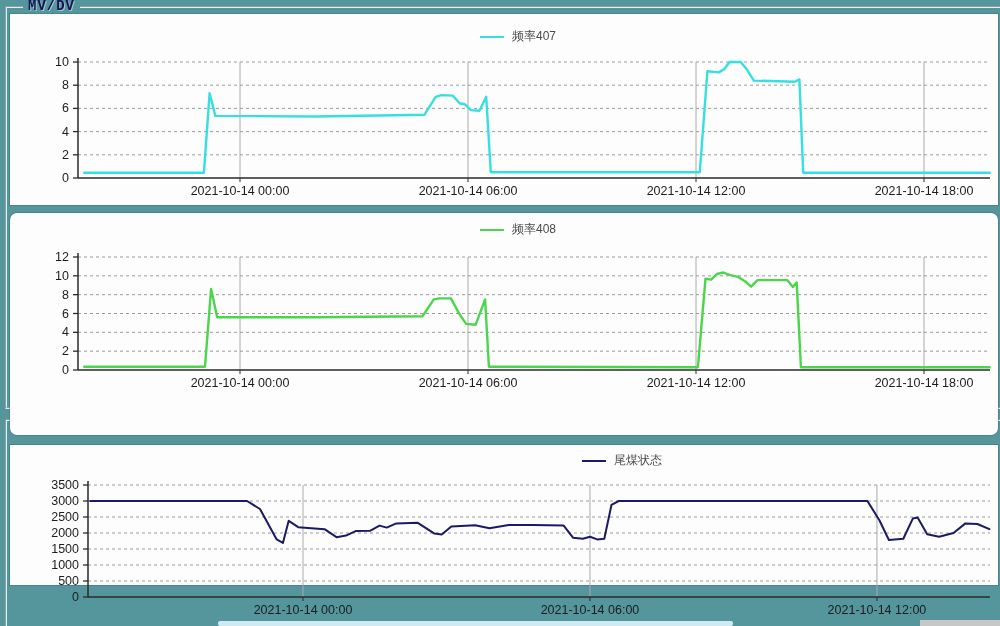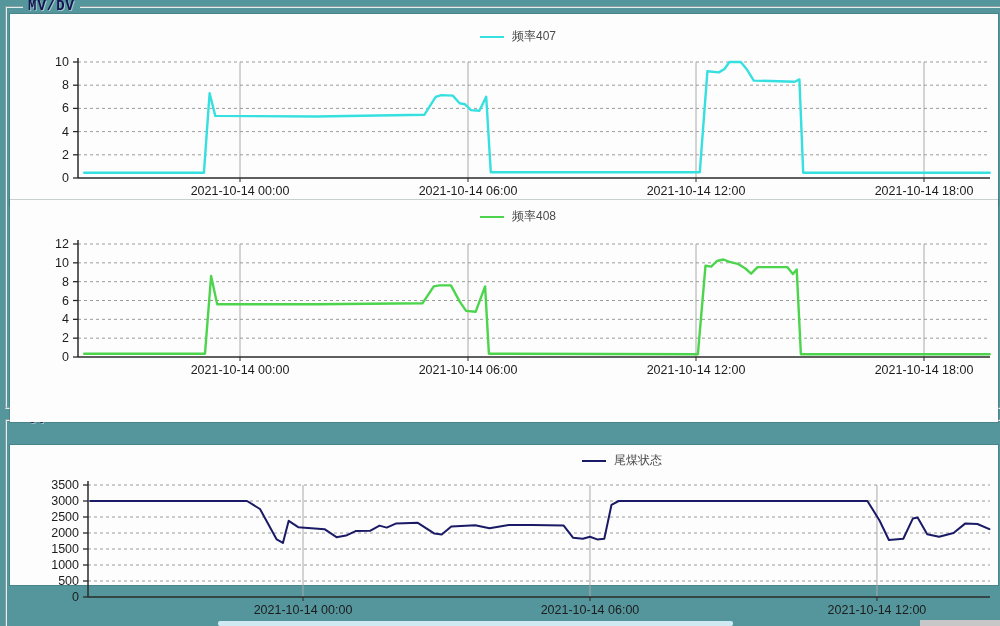--- a/index.html
+++ b/index.html
@@ -22,21 +22,21 @@
     font-family:"Liberation Mono","DejaVu Sans Mono",monospace;
     font-weight:bold;font-size:14px;letter-spacing:1px;
     text-shadow:1px 1px 0 rgba(255,255,255,.45);
   }
   .panel{
     position:absolute;left:10px;width:988px;
     background:#fdfdfd;
     box-shadow:0 0 0 1px rgba(40,80,85,.25);
   }
   #panel-0{top:14px;height:191px;}
-  #panel-1{top:200px;height:222px;}
+  #panel-1{top:213px;height:222px;border-radius:7px;}
   #panel-2{top:445px;height:140px;}
   .legend{
     position:absolute;display:flex;align-items:center;gap:8px;
     font-size:12px;color:#4a4a4a;z-index:2;
   }
   #panel-0 .legend{left:470px;top:14px;}
   #panel-1 .legend{left:470px;top:8px;}
   #panel-2 .legend{left:572px;top:7px;}
   .legend-line{display:inline-block;width:24px;height:0;border-top:2px solid;}
   svg{position:absolute;left:0;top:0;}

